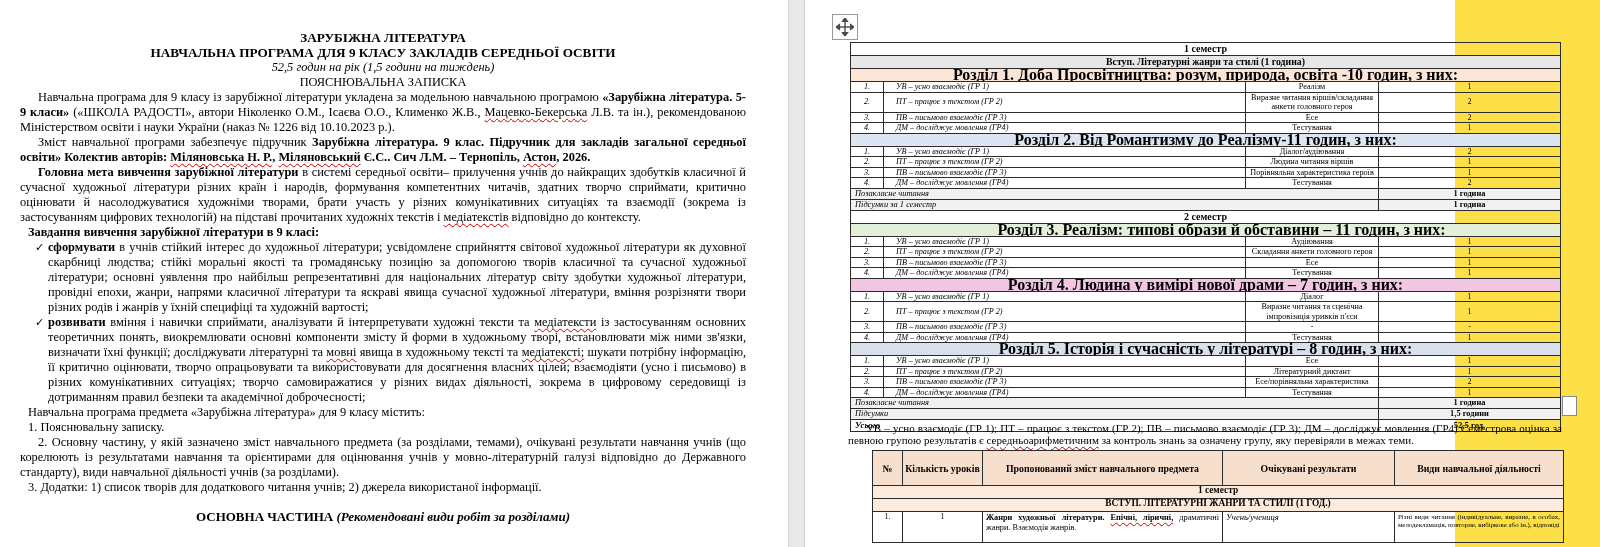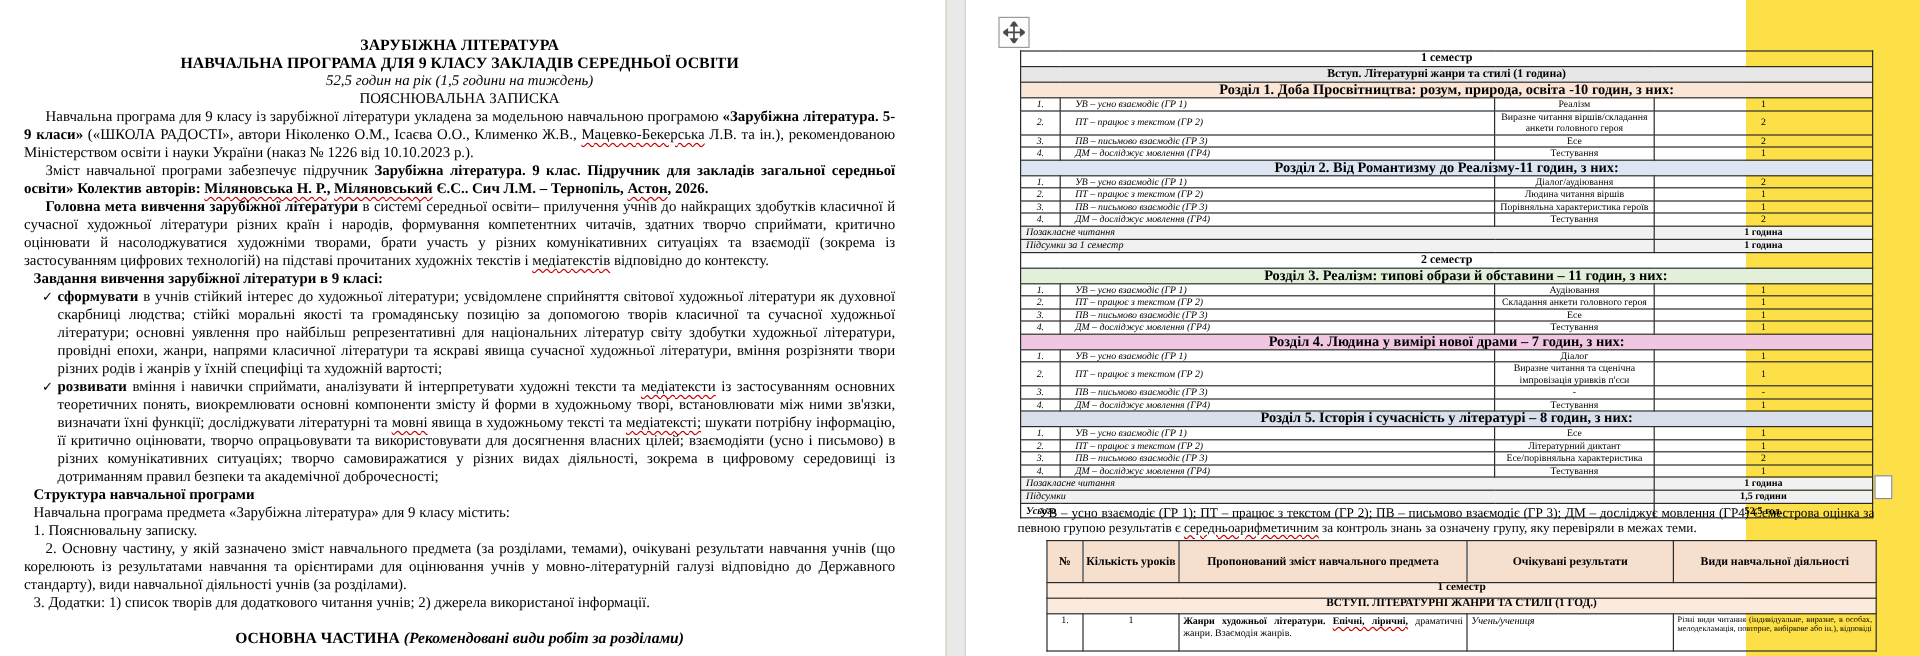--- a/index.html
+++ b/index.html
@@ -34,21 +34,21 @@
 
   table{border-collapse:collapse;table-layout:fixed;}
   td,th{border:1px solid #2b2b2b;padding:0 2px;overflow:hidden;}
 
   #table1{position:absolute;left:45px;top:42px;width:710px;font-size:8.2px;line-height:9.5px;}
   #table1 .c{text-align:center;}
   #table1 .kind{padding-left:12px;}
   #table1 .lab{padding-left:4px;}
   #table1 tr.r-sem td{height:12px;font-size:10px;}
   #table1 tr.r-topic td{height:12px;font-size:9.8px;background:#e7e7e7;}
-  #table1 tr.r-sec td{height:12px;font-size:12px;}
+  #table1 tr.r-sec td{height:12px;font-size:16px;}
   #table1 tr.r-item td{height:9px;}
   #table1 tr.r-sum td{height:10px;background:#f1f1f1;font-size:8.4px;}
   #table1 tr.r-total td{height:11px;font-size:8.6px;}
 
   #footnote{position:absolute;left:43px;top:423px;width:714px;font-size:11px;line-height:11.6px;
             text-align:justify;text-indent:18px;}
 
   #anchor-marker{position:absolute;left:757px;top:396px;width:13px;height:18px;
                  border:1px solid #8a8a8a;background:#fff;}
 
@@ -72,21 +72,20 @@
         <div class="blk title"><span class="b">ЗАРУБІЖНА ЛІТЕРАТУРА</span></div>
         <div class="blk title"><span class="b">НАВЧАЛЬНА ПРОГРАМА ДЛЯ 9 КЛАСУ ЗАКЛАДІВ СЕРЕДНЬОЇ ОСВІТИ</span></div>
         <div class="blk center"><span class="i">52,5 годин на рік (1,5 години на тиждень)</span></div>
         <div class="blk center"><span>ПОЯСНЮВАЛЬНА ЗАПИСКА</span></div>
         <div class="blk para"><span>Навчальна програма для 9 класу із зарубіжної літератури  укладена за модельною навчальною програмою </span><span class="b">«Зарубіжна література. 5-9 класи»</span><span> («ШКОЛА РАДОСТІ», автори Ніколенко О.М., Ісаєва О.О., Клименко Ж.В., </span><span class="sq">Мацевко-Бекерська</span><span> Л.В. та ін.), рекомендованою Міністерством освіти і науки України (наказ № 1226 від 10.10.2023 р.).</span></div>
         <div class="blk para"><span>Зміст навчальної програми забезпечує підручник </span><span class="b">Зарубіжна література. 9 клас. Підручник для закладів загальної середньої освіти» Колектив авторів: </span><span class="b sq">Міляновська Н. Р.</span><span class="b">, </span><span class="b sq">Міляновський</span><span class="b"> Є.С.. Сич Л.М. – Тернопіль, </span><span class="b sq">Астон</span><span class="b">, 2026.</span></div>
         <div class="blk para"><span class="b">Головна мета вивчення зарубіжної літератури</span><span> в системі середньої освіти– прилучення учнів до найкращих здобутків класичної й сучасної художньої літератури різних країн і народів, формування компетентних читачів, здатних творчо сприймати, критично оцінювати й насолоджуватися художніми творами, брати участь у різних комунікативних ситуаціях та взаємодії (зокрема із застосуванням цифрових технологій) на підставі прочитаних художніх текстів і </span><span class="sq">медіатекстів</span><span> відповідно до контексту.</span></div>
         <div class="blk heading"><span class="b">Завдання вивчення зарубіжної літератури в 9 класі:</span></div>
         <div class="blk check"><span class="mark">✓</span><span class="b">сформувати</span><span> в учнів стійкий інтерес до художньої літератури; усвідомлене сприйняття світової художньої літератури як духовної скарбниці людства; стійкі моральні якості та громадянську позицію за допомогою творів класичної та сучасної художньої літератури; основні уявлення про найбільш репрезентативні для національних літератур світу здобутки художньої літератури, провідні епохи, жанри, напрями класичної літератури та яскраві явища сучасної художньої літератури, вміння розрізняти твори різних родів і жанрів у їхній специфіці та художній вартості;</span></div>
         <div class="blk check"><span class="mark">✓</span><span class="b">розвивати</span><span> вміння і навички сприймати, аналізувати й інтерпретувати художні тексти та </span><span class="sq">медіатексти</span><span> із застосуванням основних теоретичних понять, виокремлювати основні компоненти змісту й форми в художньому творі, встановлювати між ними зв'язки, визначати їхні функції; досліджувати літературні та </span><span class="sq">мовні</span><span> явища в художньому тексті та </span><span class="sq">медіатексті;</span><span> шукати потрібну інформацію, її критично оцінювати, творчо опрацьовувати та використовувати для досягнення власних цілей; взаємодіяти (усно і письмово) в різних комунікативних ситуаціях; творчо самовиражатися у різних видах діяльності, зокрема в цифровому середовищі із дотриманням правил безпеки та академічної доброчесності;</span></div>
-        <div class="blk heading"><span class="b">Структура навчальної програми</span></div>
         <div class="blk line"><span>Навчальна програма предмета «Зарубіжна література» для 9 класу містить:</span></div>
         <div class="blk line"><span>1. Пояснювальну записку.</span></div>
         <div class="blk para2"><span>2. Основну частину, у якій зазначено зміст навчального предмета (за розділами, темами), очікувані результати навчання учнів (що корелюють із результатами навчання та орієнтирами для оцінювання учнів у мовно-літературній галузі відповідно до Державного стандарту), види навчальної діяльності учнів (за розділами).</span></div>
         <div class="blk line"><span>3. Додатки: 1) список творів для додаткового читання учнів; 2) джерела використаної інформації.</span></div>
         <div class="blk final"><span class="b">ОСНОВНА ЧАСТИНА </span><span class="b i">(Рекомендовані види робіт за розділами)</span></div>
       </div>
   </div>
 
   <div id="page-gap"></div>
 

